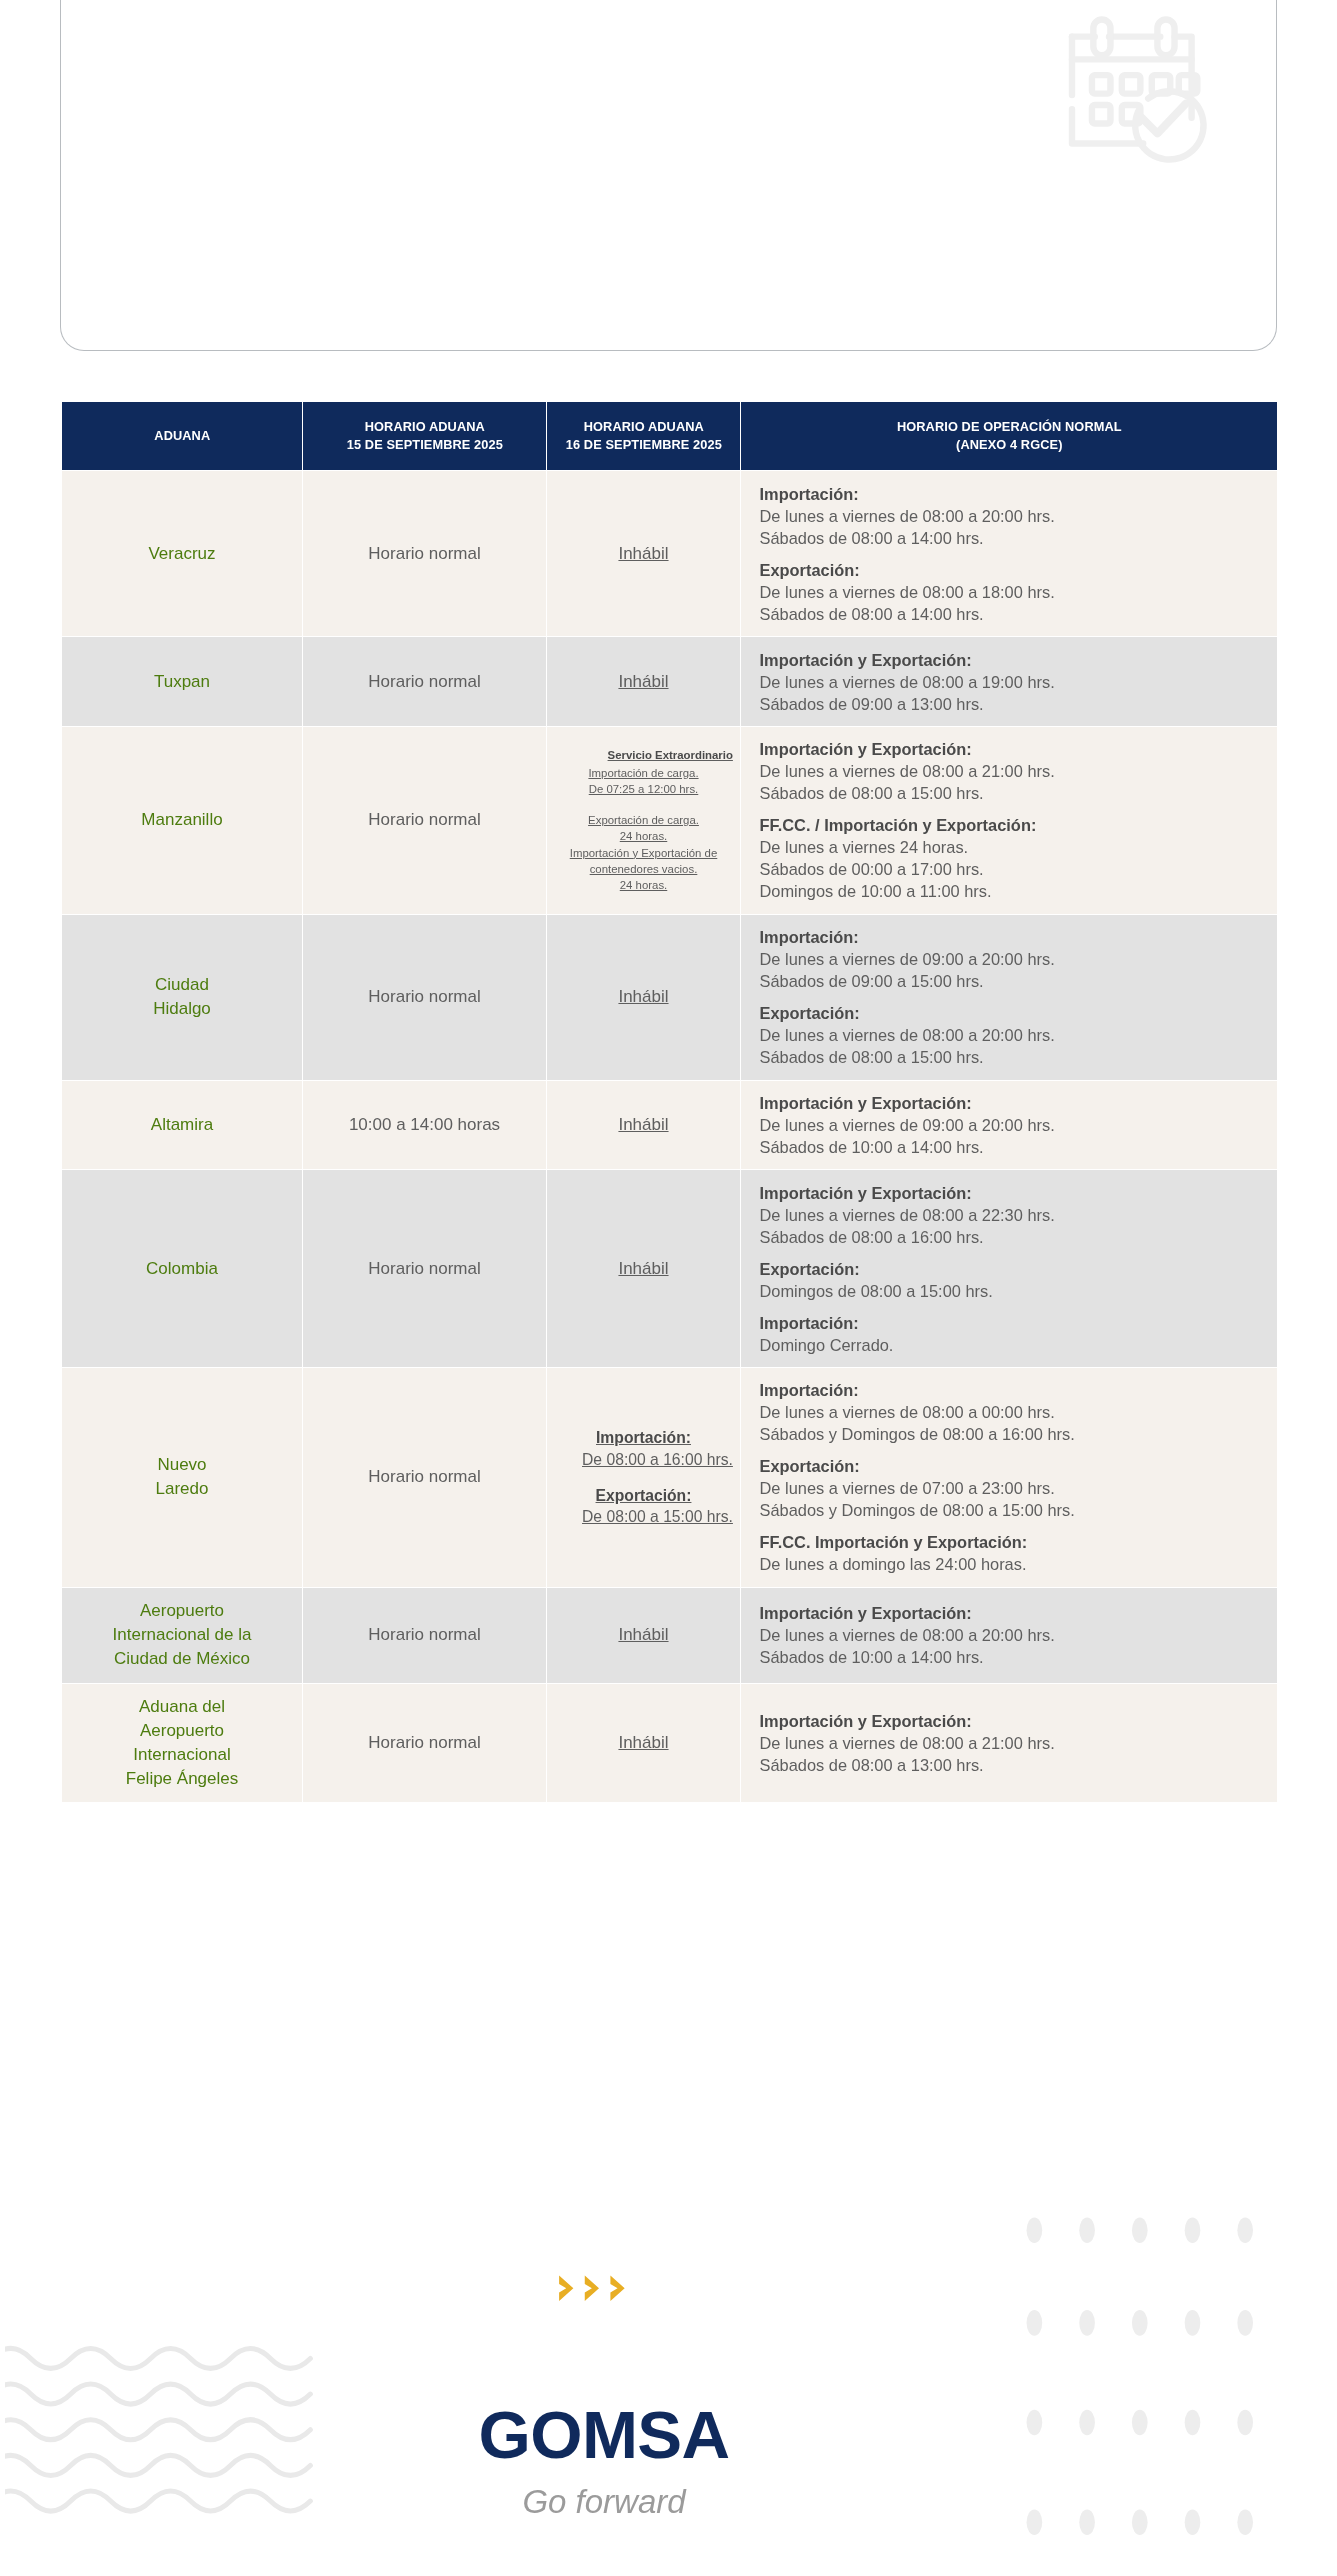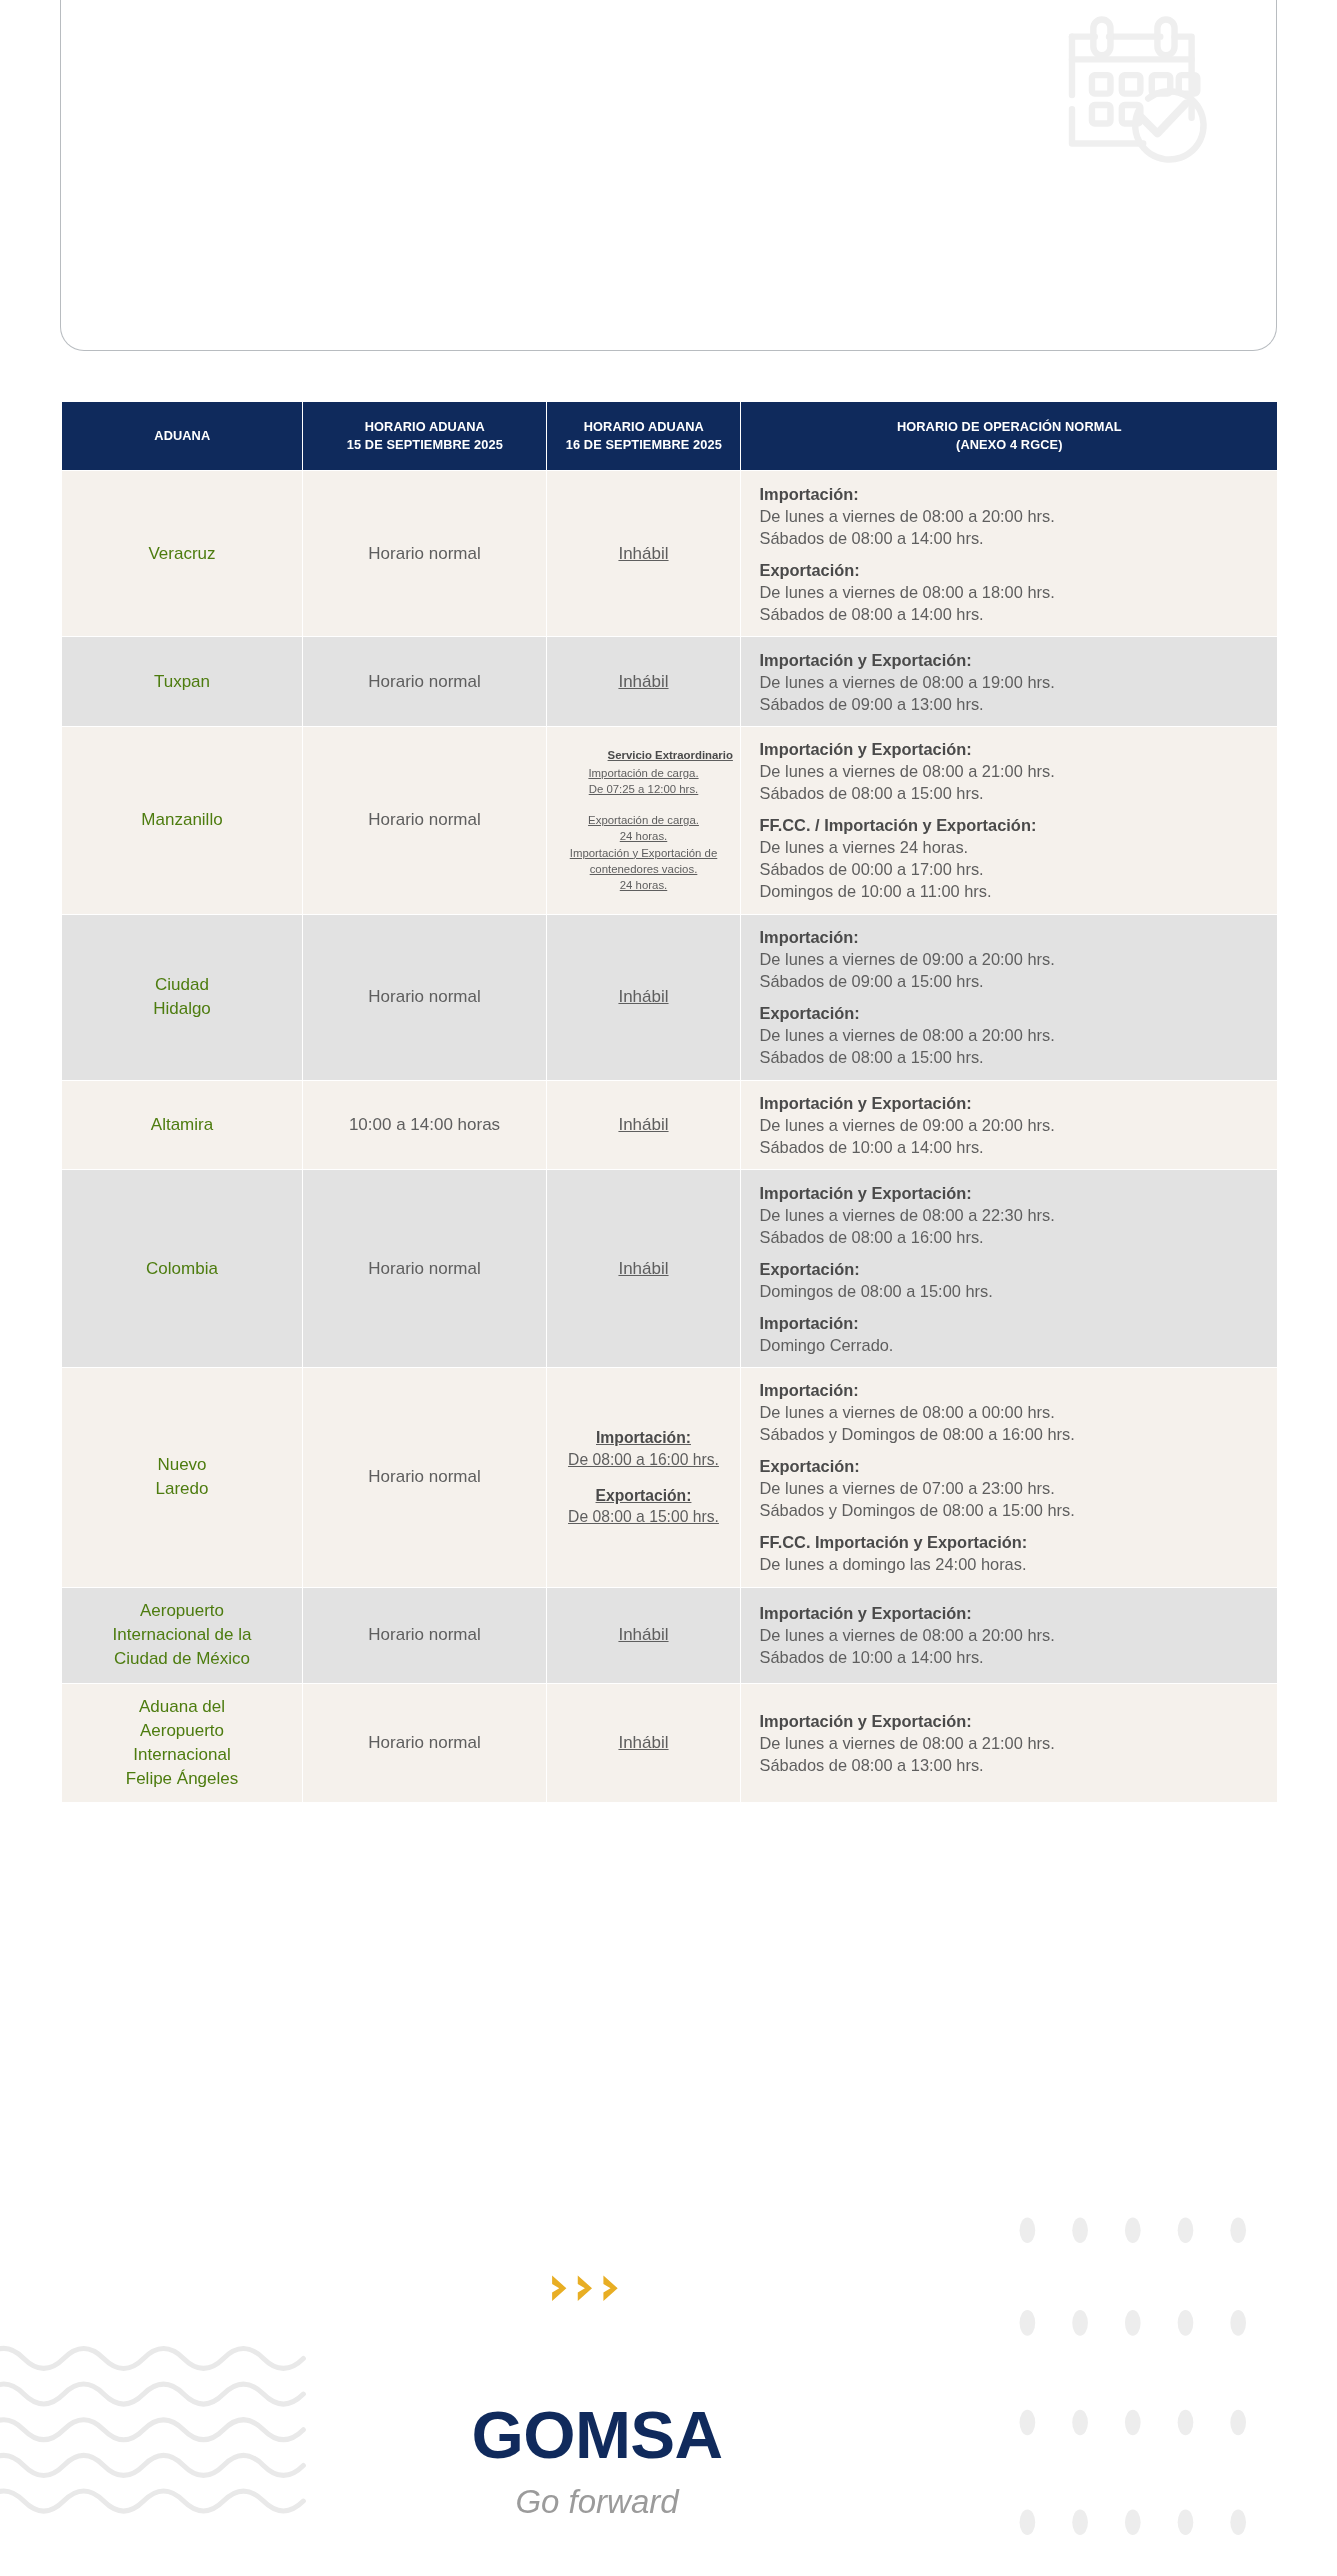--- a/index.html
+++ b/index.html
@@ -104,24 +104,24 @@
 
   
   .extra { font-size: 11.4px; line-height: 16.4px; color: #5e5e5e; }
   .extra .hd { font-weight: 700; color:#4a4a4a; display:block; margin-bottom: 1.4px; text-align: right; }
   .extra .gap { display:block; height: 14.3px; }
 
   
   .c3blk { margin-bottom: 14.3px; }
   .c3blk:last-child { margin-bottom: 0; }
   .c3blk b { display:block; font-weight:700; color:#4a4a4a; font-size: 15.7px; line-height: 21.4px; }
-  .c3blk i { display:block; font-style:normal; color:#5e5e5e; font-size: 15.7px; line-height: 21.4px; }
-
-  
-  .footer { position:absolute; left:5px; top:2211px; width:1184px; height:365px; }
+  .c3blk i { display:block; font-style:normal; color:#5e5e5e; font-size: 15.7px; line-height: 21.4px; text-align: right; }
+
+  
+  .footer { position:absolute; left:12px; top:2211px; width:1184px; height:365px; }
 
   .waves { position:absolute; left:-7.1px; top:126px; width:314px; height:214px; }
   .dots  { position:absolute; left:1011px; top:-11.4px; width:235px; height:371px; }
 
   .chevrons { position:absolute; left:50%; top:63px; transform: translateX(-50%); }
   .brand {
     position:absolute; left:50%; top:191px; transform: translateX(-50%);
     color:#102a5c; font-weight:700; font-size: 66px; line-height: 66px;
     letter-spacing: -0.7px;
   }

